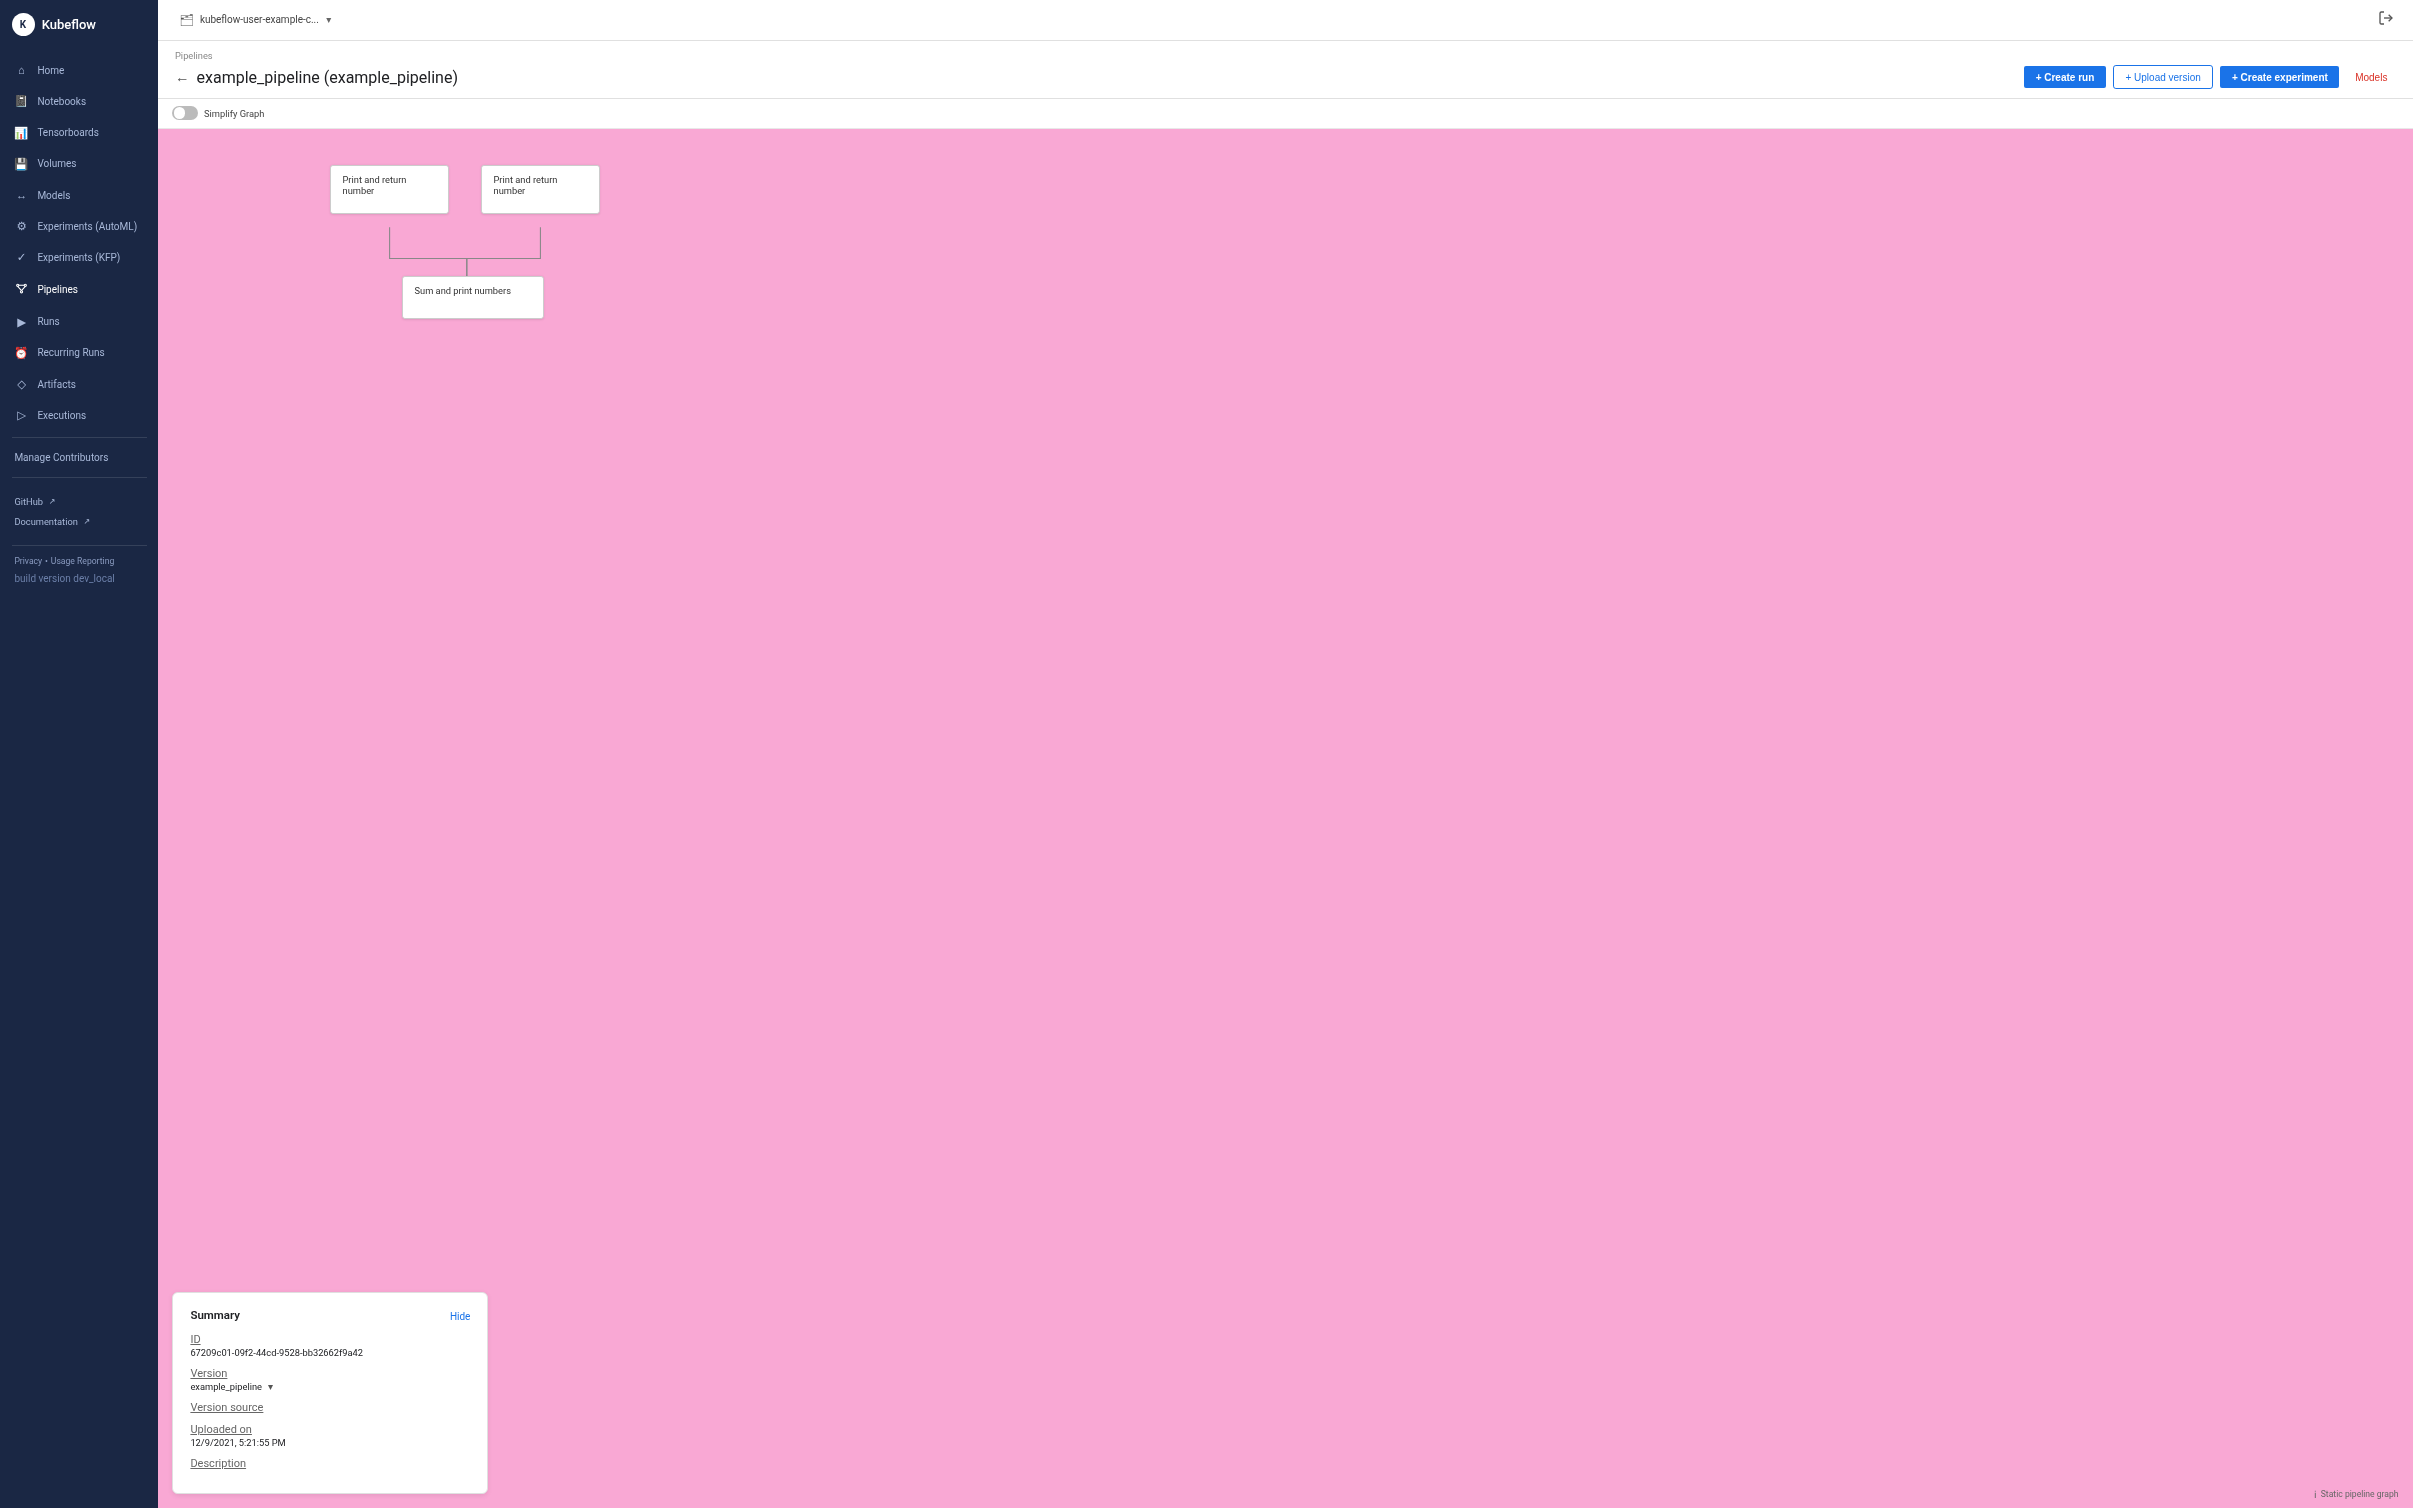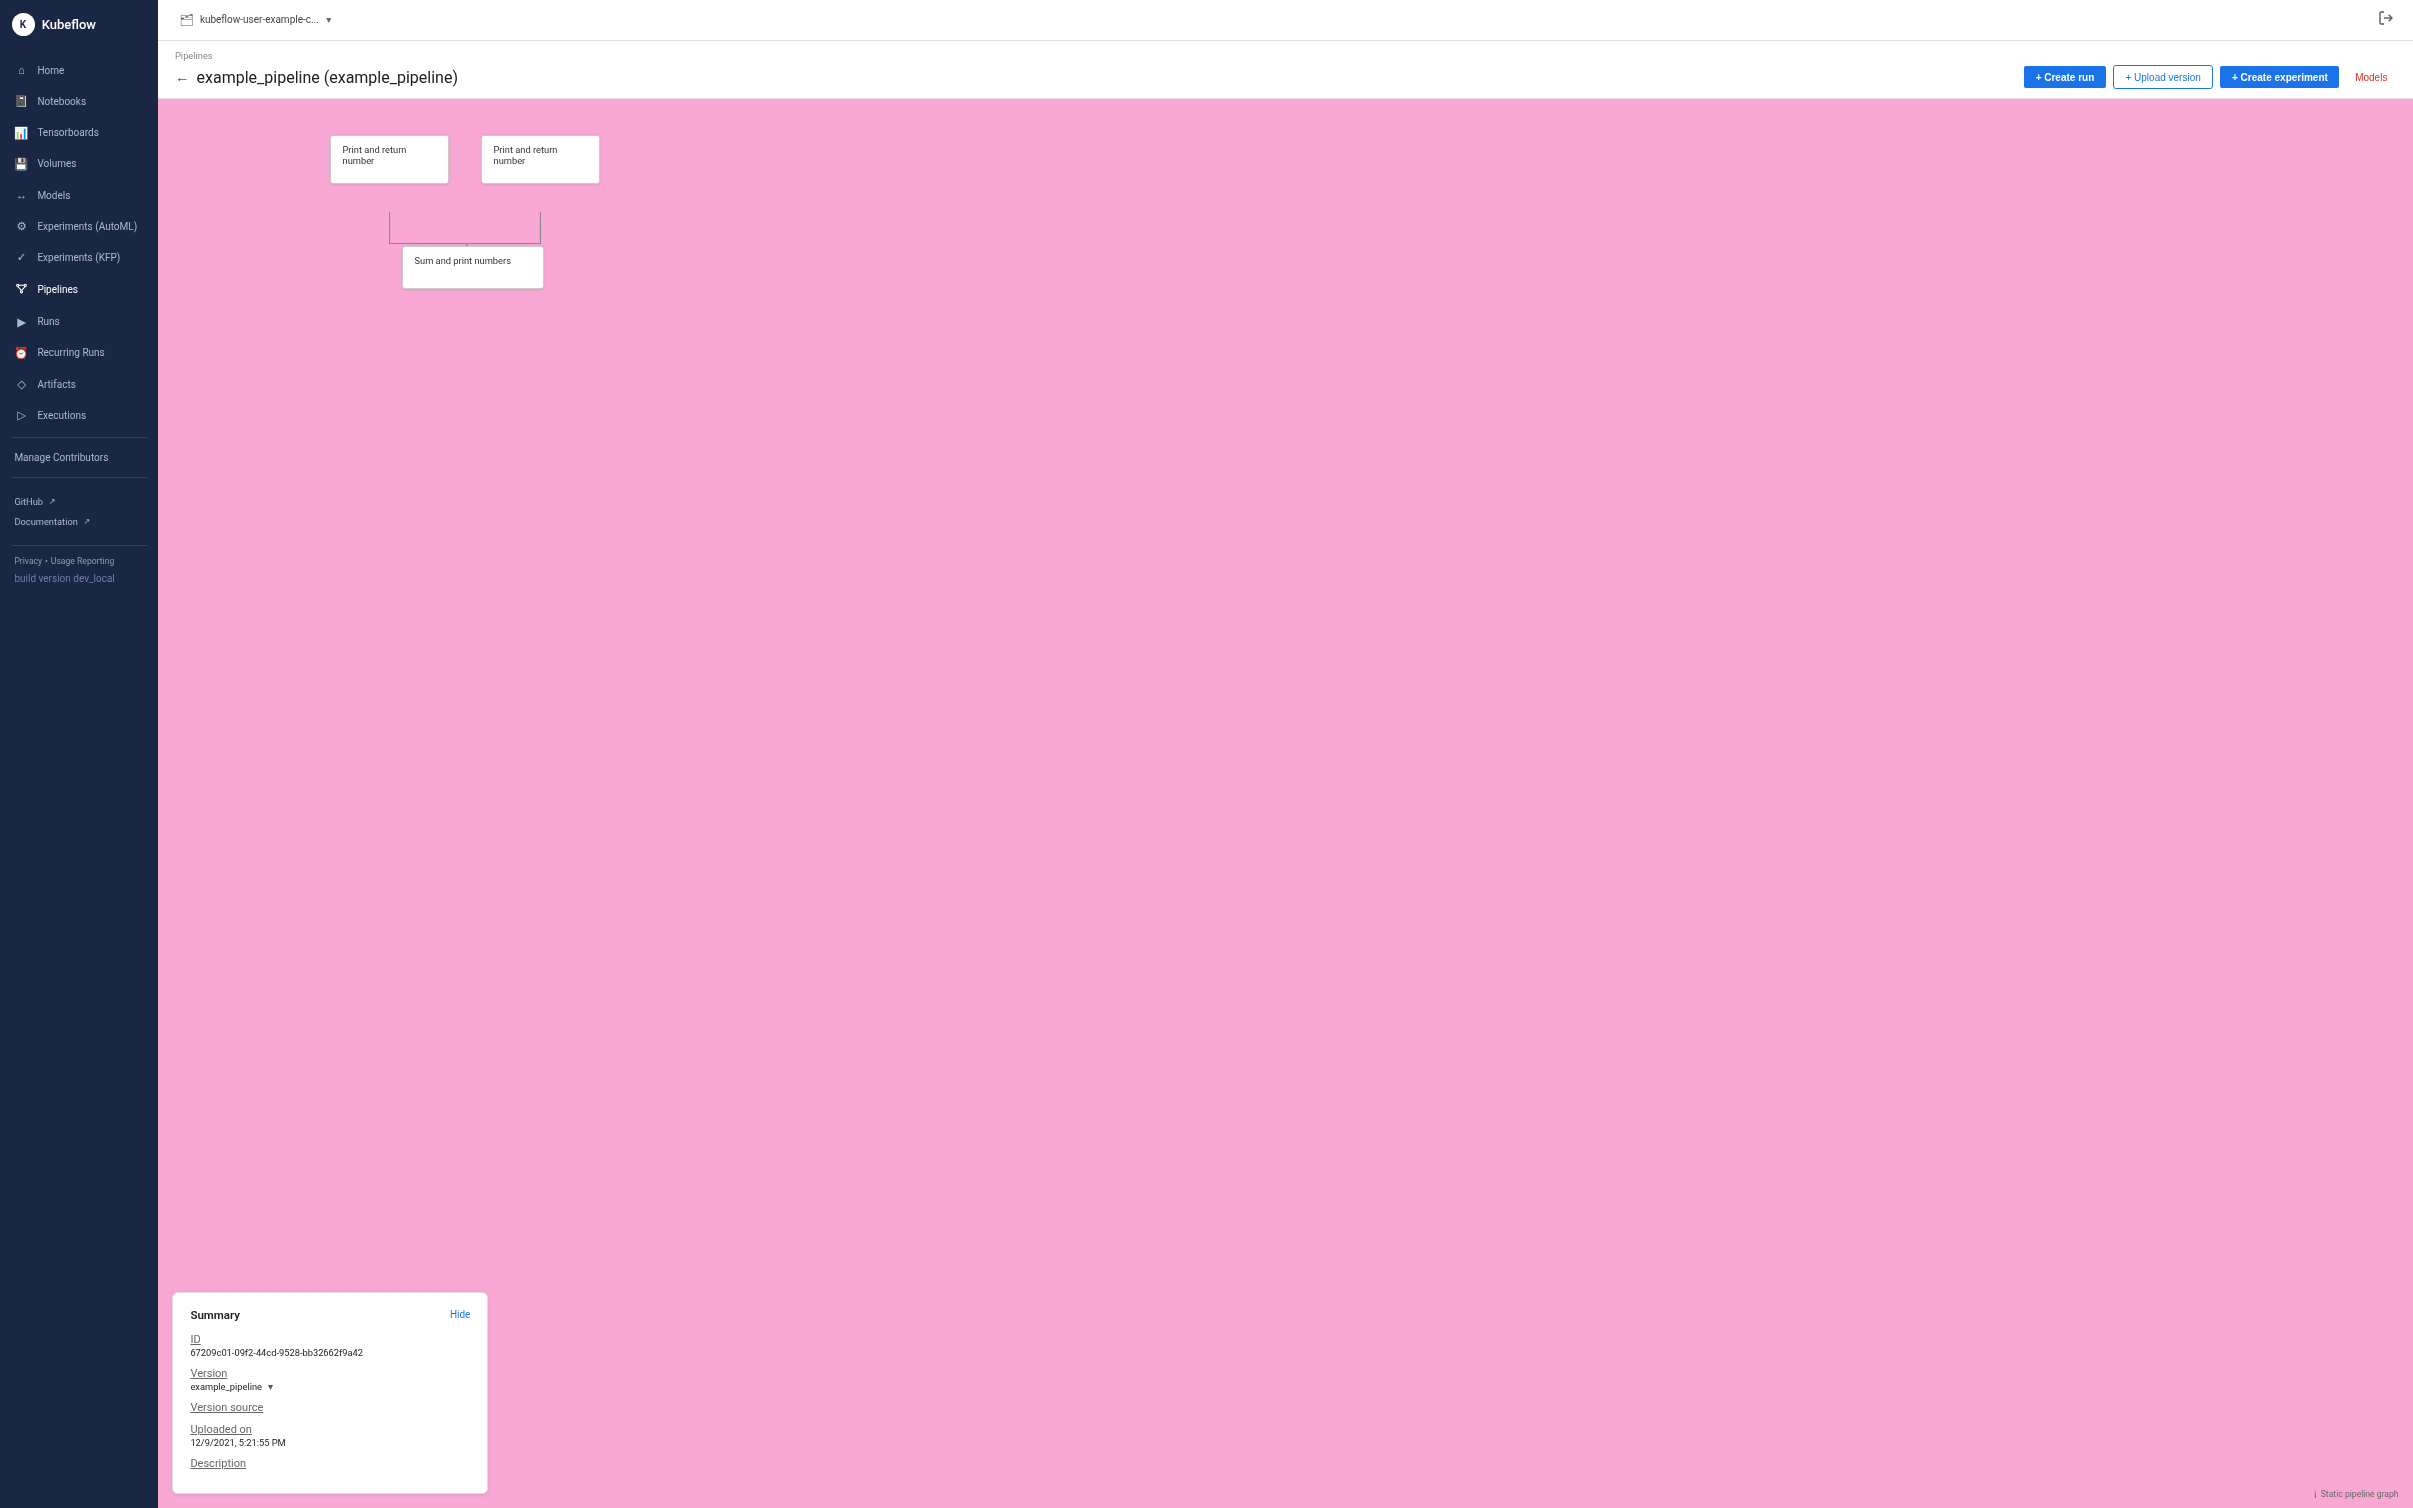--- a/index.html
+++ b/index.html
@@ -288,21 +288,21 @@
       width: 316px;
       background: white;
       border: 0.7px solid #e0e0e0;
       border-radius: 5.7px;
       padding: 14.4px 17px;
       box-shadow: 0 1.4px 5.7px rgba(0,0,0,0.08);
     }
     .summary-header {
       display: flex;
       justify-content: space-between;
-      align-items: center;
+      align-items: flex-end;
       margin-bottom: 11.5px;
     }
     .summary-title {
       font-size: 11.5px;
       font-weight: 600;
       color: #202124;
     }
     .summary-hide {
       color: #1a73e8;
       cursor: pointer;
@@ -465,20 +465,24 @@
         <div class="header-actions">
           <button class="btn-primary">+ Create run</button>
           <button class="btn-outline">+ Upload version</button>
           <button class="btn-primary">+ Create experiment</button>
           <button class="btn-delete">Models</button>
         </div>
       </div>
     </div>
 
     <div class="pipeline-area">
+      <div class="simplify-toggle">
+        <div class="toggle-switch"></div>
+        <span>Simplify Graph</span>
+      </div>
 
       <div class="graph-canvas" id="graphCanvas">
 
         <svg class="graph-svg" id="graphSvg" viewBox="0 0 3140 1883" width="2255" height="1353">
             <defs>
               <marker id="arrowhead" markerWidth="8" markerHeight="6" refX="6" refY="3" orient="auto">
       <polygon points="0 0, 8 3, 0 6" fill="#888"></polygon>
     </marker>
             </defs>
             <path d="M 322.5 118 L 322.5 161.5 L 430 161.5 L 430 205" fill="none" stroke="#888" stroke-width="1.5" marker-end="url(#arrowhead)"></path>

